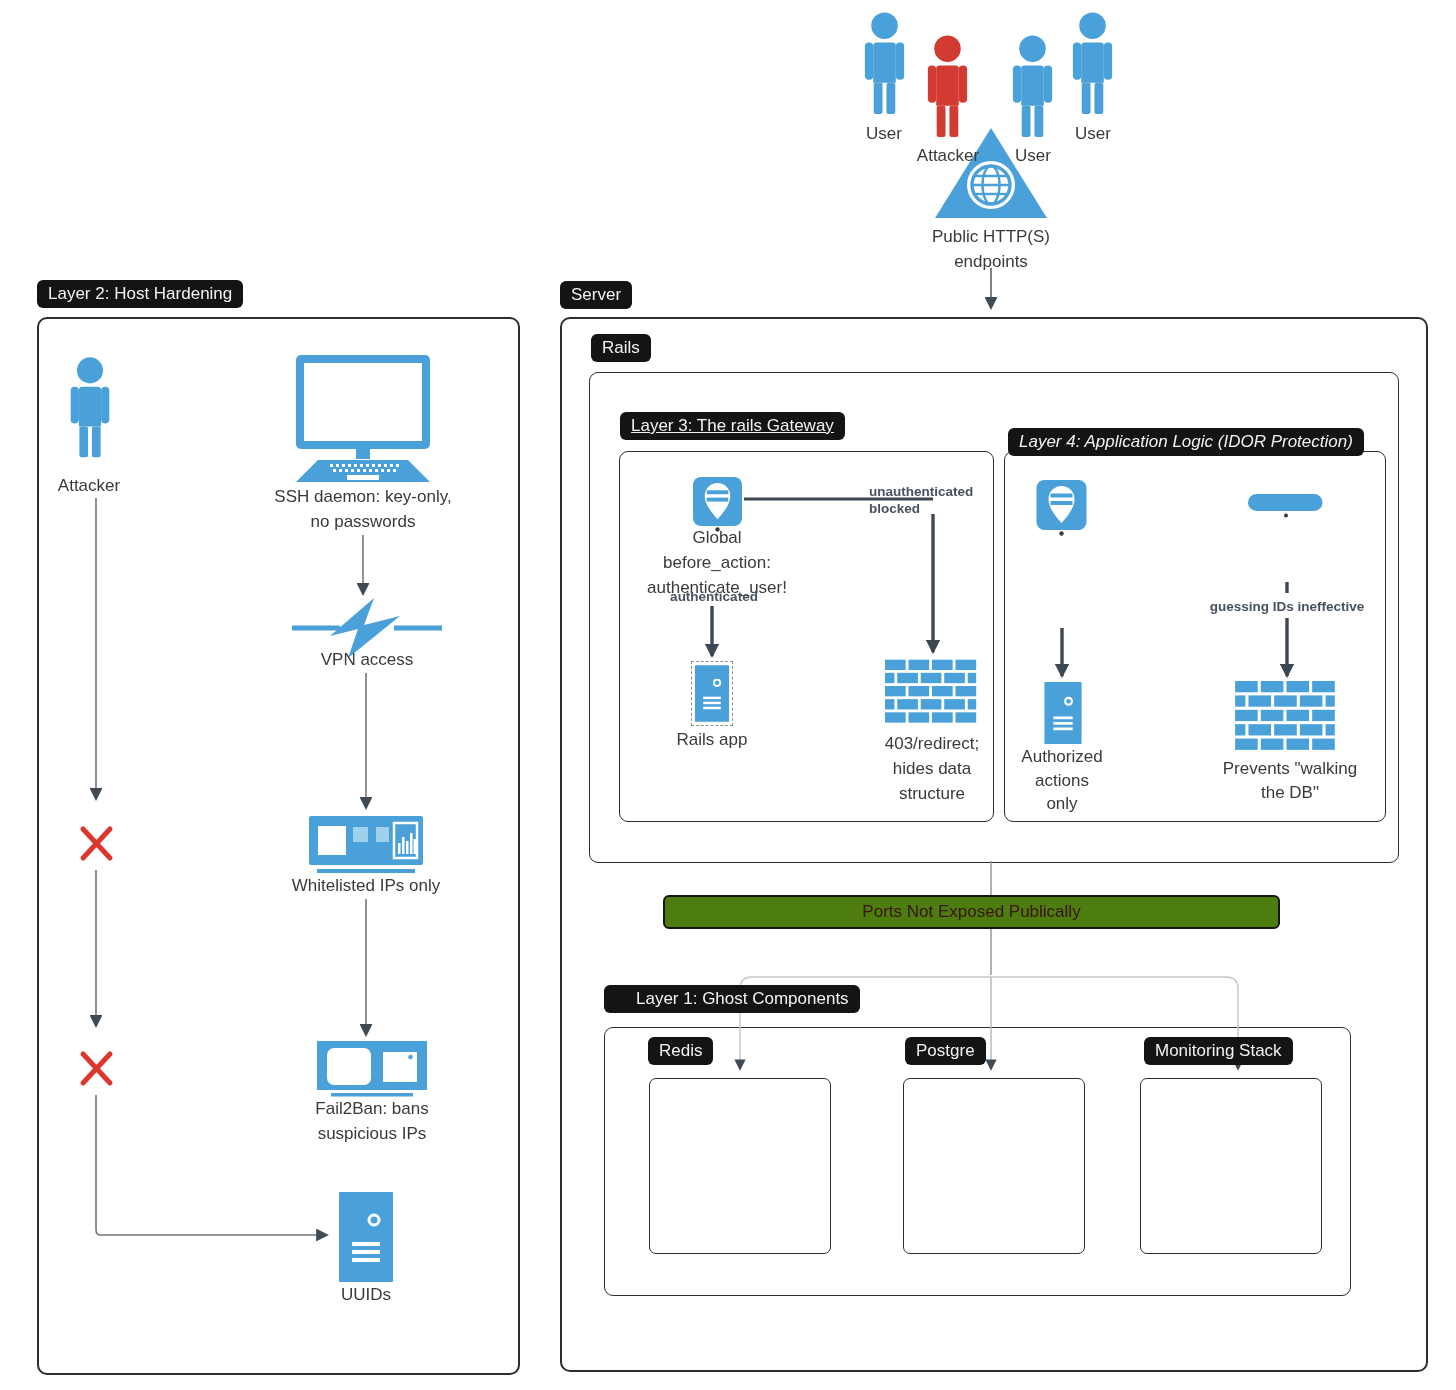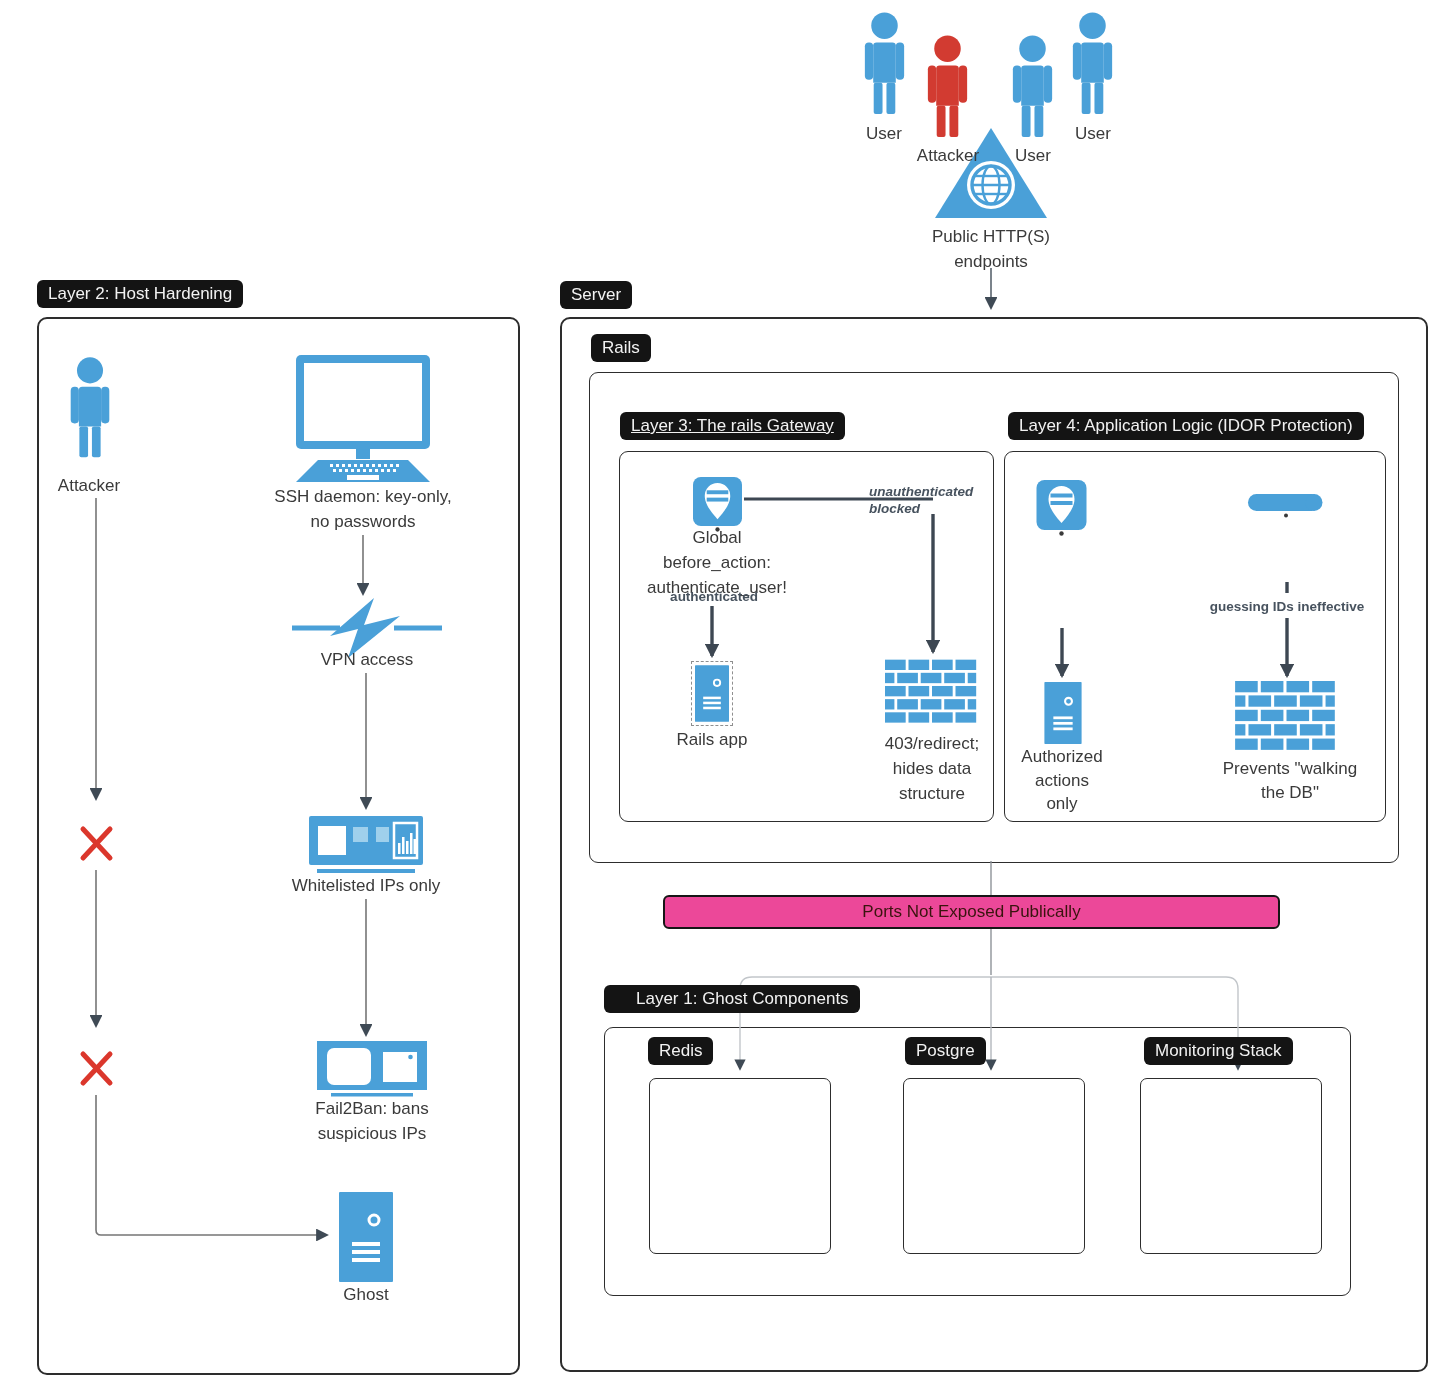--- a/index.html
+++ b/index.html
@@ -9,21 +9,21 @@
   .box-thin{border-width:1.5px;border-radius:9px;}
   .badge{position:absolute;background:#141414;color:#f2f2f2;font-size:17px;
          padding:4px 11px;border-radius:6px;white-space:nowrap;z-index:6;line-height:20px;}
   .lbl{position:absolute;transform:translateX(-50%);text-align:center;font-size:17px;
        color:#3a3a3a;line-height:25px;white-space:nowrap;z-index:6;}
   .lbl-sm{font-size:13.5px;font-weight:bold;color:#47525e;line-height:17px;}
   .lbl-left{transform:none;text-align:left;}
   svg.icon{position:absolute;z-index:6;display:block;}
   #wires{position:absolute;left:0;top:0;z-index:5;}
   .banner{position:absolute;left:663px;top:895px;width:613px;height:30px;line-height:30px;
-          background:#ec4899;border:2px solid #161616;border-radius:6px;text-align:center;
+          background:#4d7c0f;border:2px solid #161616;border-radius:6px;text-align:center;
           font-size:17px;color:#3a140e;z-index:6;}
   .railsapp{position:absolute;border:1.5px dashed #8f8f8f;padding:3px;z-index:6;background:#fff;}
 </style>
 </head>
 <body>
 
 <div id="stage">
 
   <div class="box" style="left:37px;top:317px;width:479px;height:1054px;"></div>
   <div class="box" style="left:560px;top:317px;width:864px;height:1051px;"></div>
@@ -72,21 +72,21 @@
 
     <line x1="991" y1="861" x2="991" y2="975" stroke="#8e9399" stroke-width="1.4"></line>
     <path d="M740 1069 V989 Q740 977 752 977 H1226 Q1238 977 1238 989 V1069" fill="none" stroke="#c2c6ca" stroke-width="1.4" marker-start="url(#ah)" marker-end="url(#ah)"></path>
     <line x1="991" y1="977" x2="991" y2="1069" stroke="#b2b7bc" stroke-width="1.4" marker-end="url(#ah)"></line>
   </svg>
 
   <div class="badge" style="left:37px;top:280px;">Layer 2: Host Hardening</div>
   <div class="badge" style="left:560px;top:281px;">Server</div>
   <div class="badge" style="left:591px;top:334px;">Rails</div>
   <div class="badge" style="left:620px;top:412px;text-decoration:underline;">Layer 3: The rails Gateway</div>
-  <div class="badge" style="left:1008px;top:412px;">Layer 4: Application Logic (IDOR Protection)</div>
+  <div class="badge" style="left:1008px;top:428px;font-style:italic;">Layer 4: Application Logic (IDOR Protection)</div>
   <div class="badge" style="left:604px;top:985px;padding-left:32px;">Layer 1: Ghost Components</div>
   <div class="badge" style="left:648px;top:1037px;">Redis</div>
   <div class="badge" style="left:905px;top:1037px;">Postgre</div>
   <div class="badge" style="left:1144px;top:1037px;">Monitoring Stack</div>
 
   <div class="banner">Ports Not Exposed Publically</div>
 
   <svg class="icon" style="left:856px;top:12px;" width="57" height="106" viewBox="0 0 58 108">
     <g fill="#4AA0D8">
         <circle cx="29" cy="14" r="13.5"></circle>
@@ -232,36 +232,36 @@
     <div>suspicious IPs</div>
   </div>
 
   <svg class="icon" style="left:339px;top:1192px;" width="54" height="90" viewBox="0 0 54 90">
     <rect x="0" y="0" width="54" height="90" rx="1" fill="#4AA0D8"></rect>
     <circle cx="35" cy="28" r="5" fill="none" stroke="#ffffff" stroke-width="3"></circle>
     <rect x="13" y="50" width="28" height="4" fill="#ffffff"></rect>
       <rect x="13" y="58" width="28" height="4" fill="#ffffff"></rect>
       <rect x="13" y="66" width="28" height="4" fill="#ffffff"></rect>
   </svg>
-  <div class="lbl" style="left:366px;top:1282px;">Ghost</div>
+  <div class="lbl" style="left:366px;top:1282px;">UUIDs</div>
 
   <svg class="icon" style="left:693px;top:477px;" width="49" height="55" viewBox="0 0 50 56">
     <rect x="0" y="0" width="50" height="50" rx="8" fill="#4AA0D8"></rect>
     <path d="M25 43 C15 32 12 25 12 19 A13 13 0 0 1 38 19 C38 25 35 32 25 43 Z" fill="#ffffff"></path>
     <rect x="14" y="13.5" width="22" height="4" fill="#4AA0D8"></rect>
     <rect x="14" y="21" width="22" height="4" fill="#4AA0D8"></rect>
     <circle cx="25" cy="53.5" r="2.2" fill="#3a3a3a"></circle>
   </svg>
   <div class="lbl" style="left:717px;top:525px;">
     <div>Global</div>
     <div>before_action:</div>
     <div>authenticate_user!</div>
   </div>
   <div class="lbl lbl-sm" style="left:714px;top:588px;">authenticated</div>
-  <div class="lbl lbl-sm lbl-left" style="left:869px;top:483px;font-style:italic;">
+  <div class="lbl lbl-sm lbl-left" style="left:869px;top:483px;">
     <div>unauthenticated</div>
     <div>blocked</div>
   </div>
 
   <div class="railsapp" style="left:691px;top:661px;">
     <svg width="34" height="57" viewBox="0 0 54 90" style="display:block;">
       <rect x="0" y="0" width="54" height="90" rx="1" fill="#4AA0D8"></rect>
       <circle cx="35" cy="28" r="5" fill="none" stroke="#ffffff" stroke-width="3"></circle>
       <rect x="13" y="50" width="28" height="4" fill="#ffffff"></rect>
         <rect x="13" y="58" width="28" height="4" fill="#ffffff"></rect>

